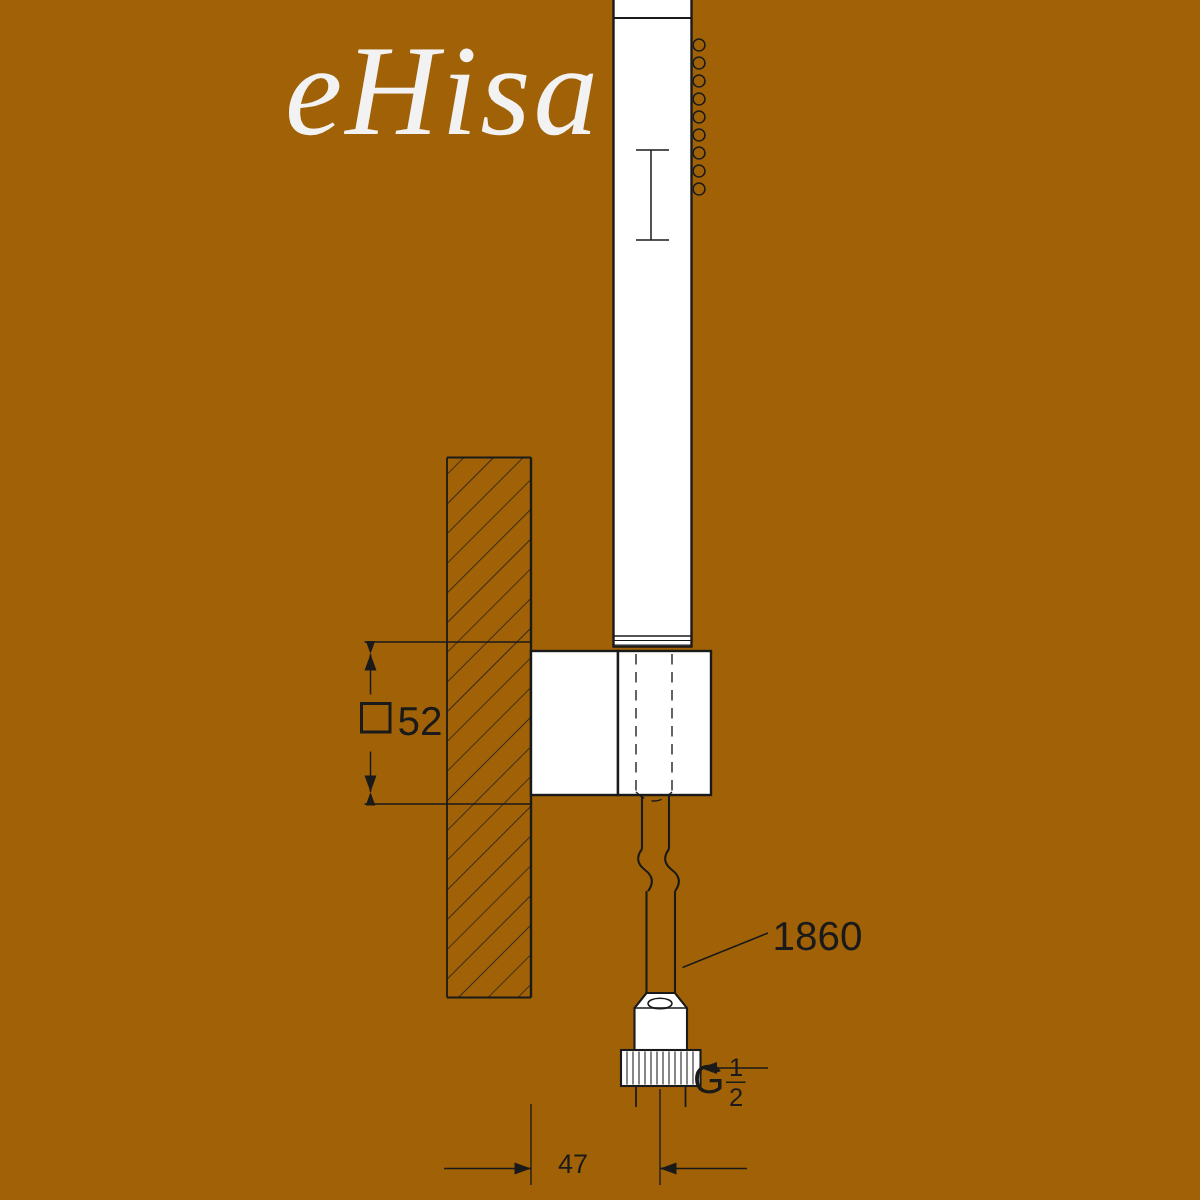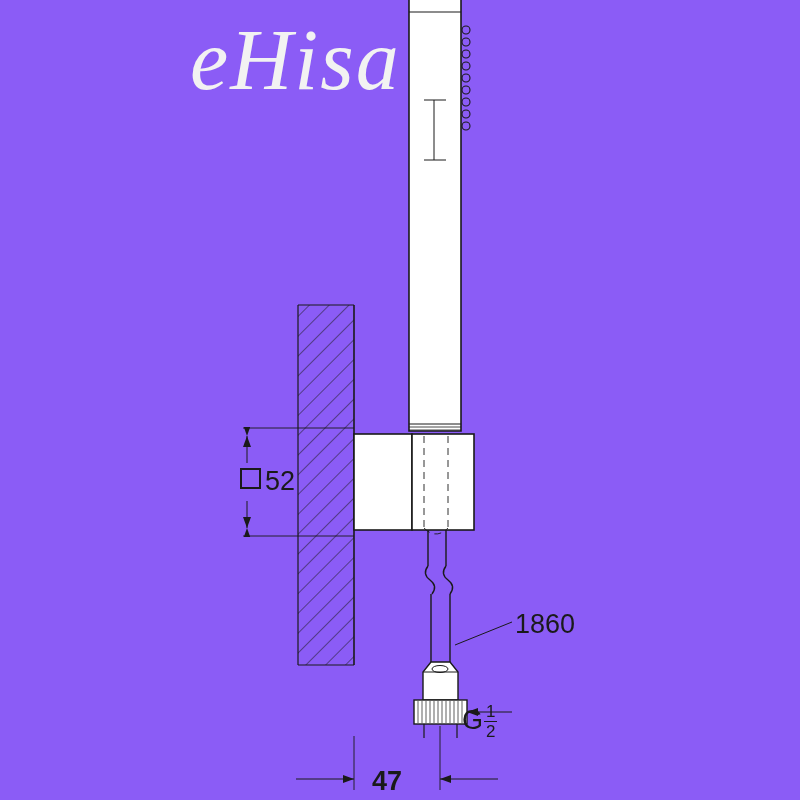--- a/index.html
+++ b/index.html
@@ -10,21 +10,21 @@
   body {
     width: 800px;
     height: 800px;
     font-family: "Liberation Sans", sans-serif;
     overflow: hidden;
   }
   #stage {
     position: relative;
     width: 800px;
     height: 800px;
-    background: #8b5cf6;
+    background: #a16207;
   }
   #drawing {
     position: absolute;
     left: 0;
     top: 0;
   }
   .wm {
     position: absolute;
     left: 190px;
     top: 10px;
@@ -37,21 +37,21 @@
     pointer-events: none;
   }
   .lbl {
     position: absolute;
     font-family: "Liberation Sans", sans-serif;
     color: #1a1a1a;
     white-space: nowrap;
   }
   .lbl-52 { left: 240px; top: 466px; font-size: 27px; }
   .lbl-1250 { left: 515px; top: 609px; font-size: 27px; }
-  .lbl-47 { left: 372px; top: 766px; font-size: 27px; font-weight: bold; }
+  .lbl-47 { left: 372px; top: 766px; font-size: 18px; }
   .lbl-g { left: 462px; top: 703px; font-size: 27px; }
   .frac {
     display: inline-block;
     position: relative;
     vertical-align: middle;
     font-size: 17px;
     line-height: 1;
     text-align: center;
     margin: 0 1px;
   }

